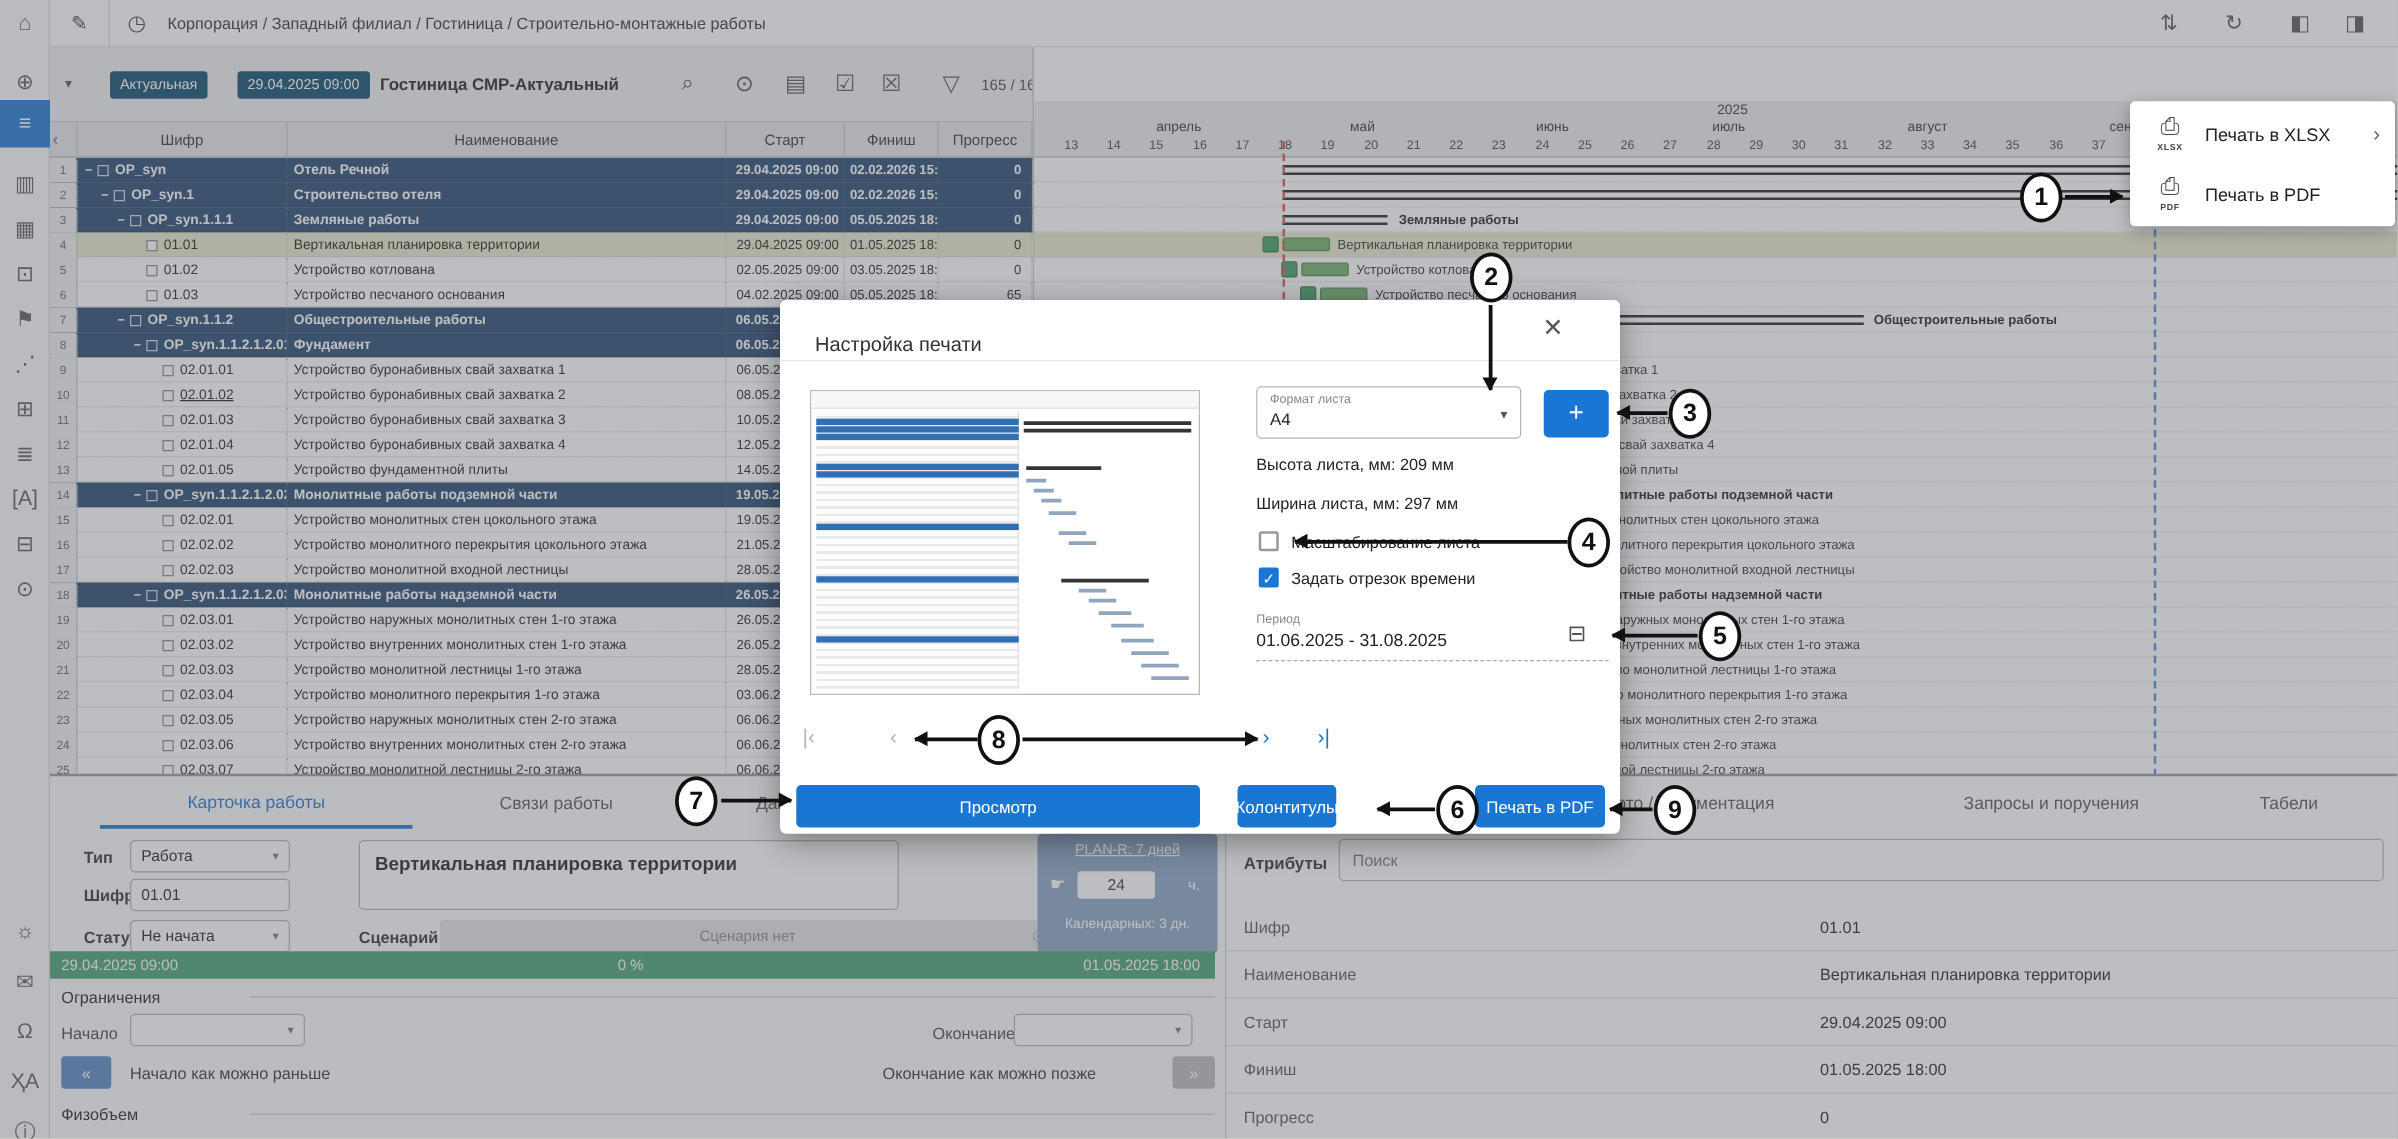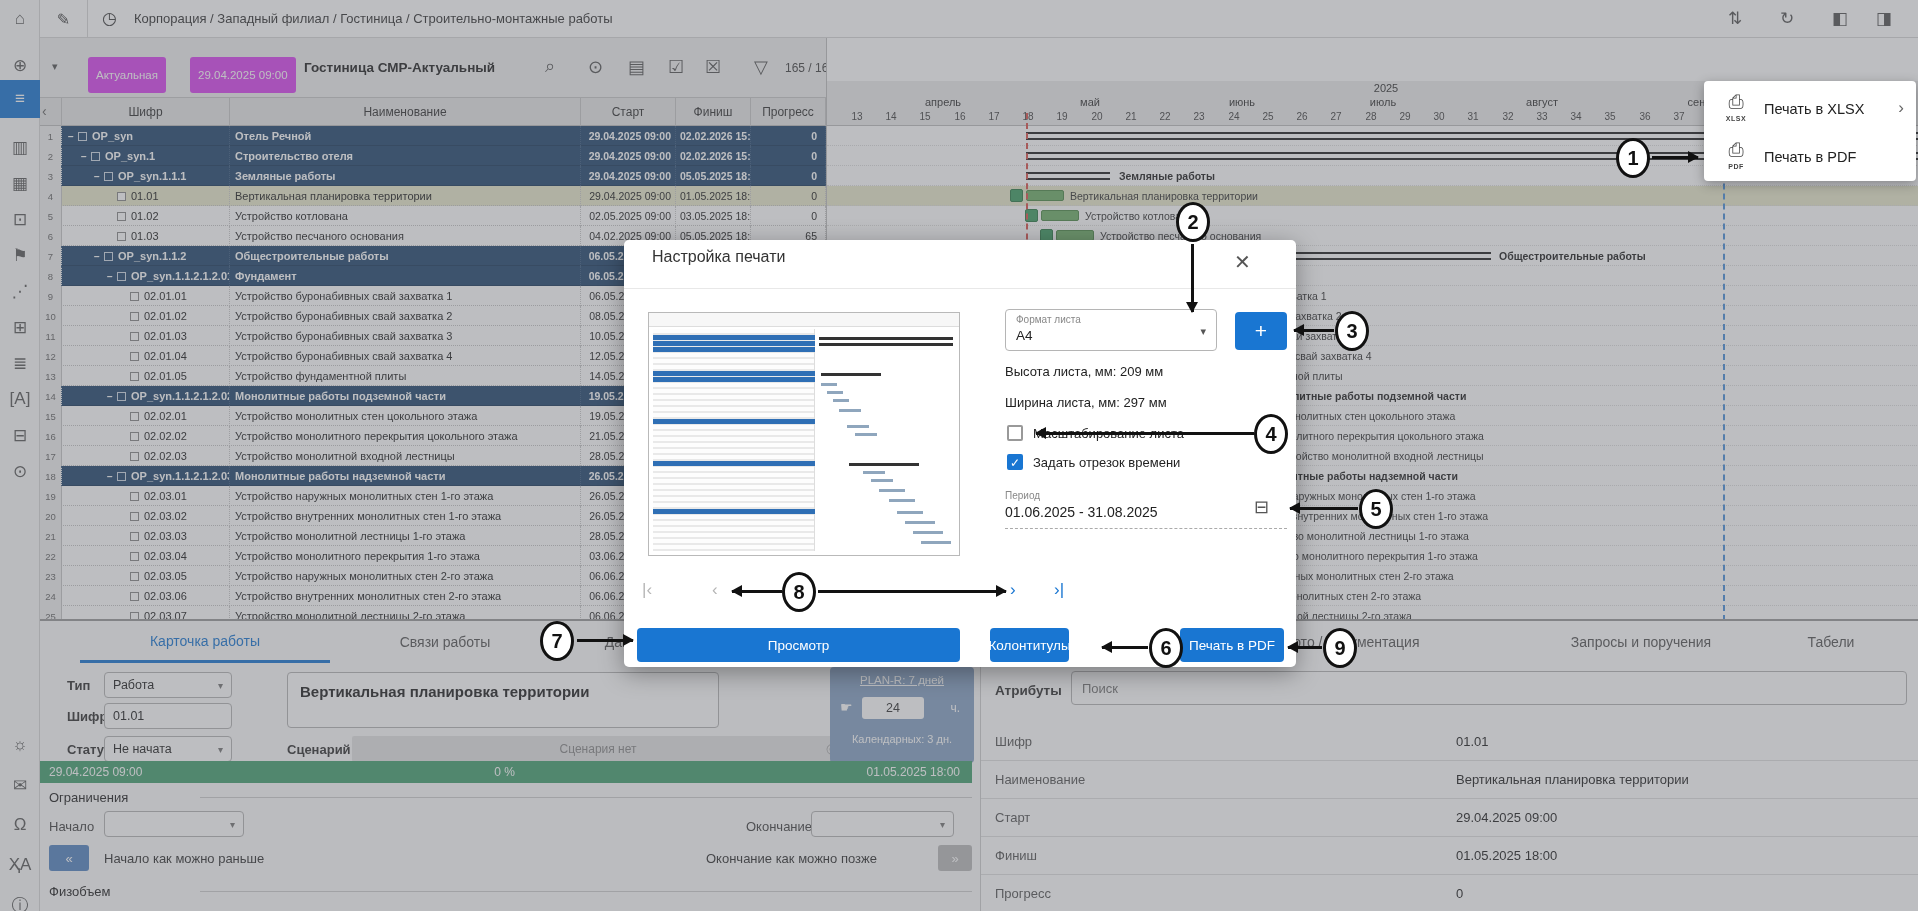--- a/index.html
+++ b/index.html
@@ -14,21 +14,21 @@
   
   #topbar { position:absolute; left:40px; top:0; width:1878px; height:38px; background:#fff; border-bottom:1px solid #d8d8d8; }
   #pencil-cell { position:absolute; left:0; top:0; width:48px; height:38px; border-right:1px solid #d8d8d8; display:flex; align-items:center; justify-content:center; color:#444; font-size:16px; }
   #clock-ic { position:absolute; left:62px; top:8px; font-size:17px; color:#444; }
   #breadcrumb { position:absolute; left:94px; top:11px; font-size:13px; color:#333; }
   .tr-ic { position:absolute; top:8px; font-size:17px; color:#555; cursor:pointer; }
 
   
   #toolbar { position:absolute; left:40px; top:38px; width:1878px; height:60px; background:#f0f0f0; border-bottom:1px solid #c9c9c9; }
   #tb-caret { position:absolute; left:12px; top:22px; color:#555; font-size:11px; cursor:pointer; }
-  .pill { position:absolute; top:19px; height:36px; background:#d946ef; border-radius:3px; color:#fff; font-size:11.5px; display:flex; align-items:center; padding:0 8px; }
+  .pill { position:absolute; top:19px; height:22px; background:#0c4a6e; border-radius:3px; color:#fff; font-size:11.5px; display:flex; align-items:center; padding:0 8px; }
   #plan-title { position:absolute; left:264px; top:22px; font-size:13.5px; font-weight:bold; color:#222; }
   .tb-ic { position:absolute; top:18px; font-size:18px; color:#555; cursor:pointer; }
   #tb-counter { position:absolute; left:745px; top:23px; font-size:12px; color:#444; }
   #gantt-view-btn { position:absolute; left:856px; top:10px; width:150px; height:38px; border:1px solid #bdbdbd; border-radius:4px; background:#fafafa; font-size:13px; color:#333; display:flex; align-items:center; justify-content:space-between; padding:0 10px; cursor:pointer; }
 
   
   #thead { position:absolute; left:40px; top:98px; width:786px; height:28px; background:#e7e7e7; border-bottom:1px solid #bdbdbd; font-size:12px; color:#333; z-index:3; }
   .th { position:absolute; top:0; height:28px; display:flex; align-items:center; justify-content:center; border-right:1px solid #c6c6c6; }
   #collapse-ch { position:absolute; left:2px; top:5px; font-size:14px; color:#666; cursor:pointer; z-index:2; }
   #rows { position:absolute; left:40px; top:126px; width:786px; height:495px; overflow:hidden; background:#fff; z-index:3; }
@@ -102,21 +102,21 @@
   
   #print-menu { position:absolute; left:1704px; top:81px; width:212px; height:100px; background:#fff; border-radius:4px; box-shadow:0 3px 12px rgba(0,0,0,0.3); z-index:50; }
   .pm-item { position:absolute; left:0; width:212px; height:50px; cursor:pointer; }
   .pm-print { position:absolute; left:18px; top:7px; width:28px; text-align:center; font-size:19px; color:#444; line-height:20px; }
   .pm-sub { display:block; font-size:7px; font-weight:bold; letter-spacing:0.5px; color:#444; margin-top:-3px; }
   .pm-label { position:absolute; left:60px; top:16px; font-size:14.5px; color:#222; }
   .pm-chev { position:absolute; right:12px; top:13px; font-size:17px; color:#666; }
 
   
   #dialog { position:absolute; left:624px; top:240px; width:672px; height:427px; background:#fff; border-radius:5px; box-shadow:0 6px 24px rgba(0,0,0,0.35); z-index:50; }
-  #dlg-title { position:absolute; left:28px; top:8px; font-size:16px; color:#333; }
+  #dlg-title { position:absolute; left:28px; top:28px; font-size:16px; color:#333; }
   #dlg-close { position:absolute; left:610px; top:10px; font-size:20px; color:#555; cursor:pointer; }
   #dlg-hr { position:absolute; left:0; top:48px; width:672px; height:1px; background:#e8e8e8; }
   #pv { position:absolute; left:24px; top:72px; width:312px; height:244px; border:1px solid #b9b9b9; background:#fff; overflow:hidden; }
   #pv-head { position:absolute; left:0; top:0; width:100%; height:14px; border-bottom:1px solid #ddd; background:#f7f7f7; }
   #pv-rows { position:absolute; left:4px; top:16px; width:162px; height:222px;
     background:repeating-linear-gradient(to bottom,#fdfdfd 0 4px,#e9e9e9 4px 6px); border-right:1px solid #ddd; }
   .pv-blue { position:absolute; left:4px; width:162px; height:5px; background:#2f6fb5; }
   .pv-bar { position:absolute; height:3px; background:#8fa6bd; }
   .pv-sumbar { position:absolute; height:3px; background:#333; }
   .pg { position:absolute; top:340px; font-size:17px; cursor:pointer; }
@@ -384,21 +384,21 @@
             <span>02.01.01</span>
           </div>
         <div class="tc tc-name">Устройство буронабивных свай захватка 1</div>
         <div class="tc tc-start">06.05.2025 09:00</div>
         <div class="tc tc-fin"></div>
         <div class="tc tc-prog"></div>
       </div>
 
       <div class="trow">
         <div class="tc tc-num">10</div>
-        <div class="tc tc-code" style="padding-left: 58px;">
+        <div class="tc tc-code" style="padding-left: 58px; text-decoration: underline;">
             <span class="minus"></span>
             <span class="cb"></span>
             <span>02.01.02</span>
           </div>
         <div class="tc tc-name">Устройство буронабивных свай захватка 2</div>
         <div class="tc tc-start">08.05.2025 09:00</div>
         <div class="tc tc-fin"></div>
         <div class="tc tc-prog"></div>
       </div>
 

